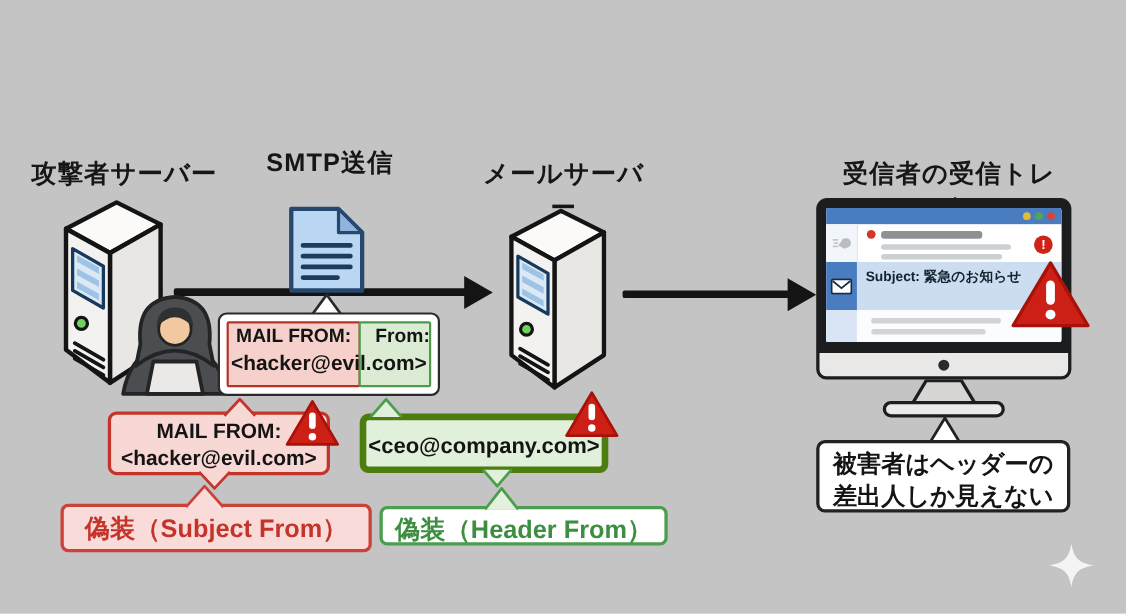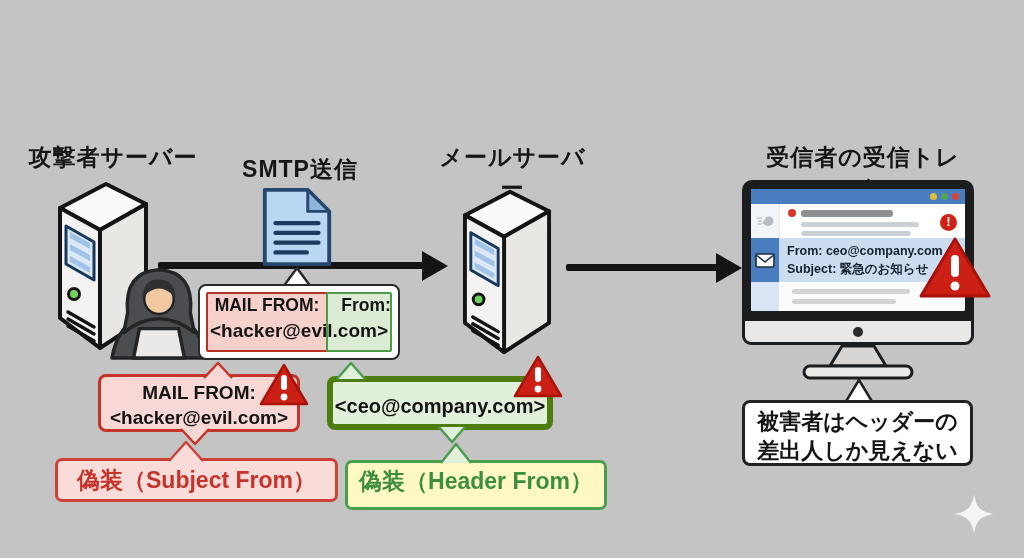--- a/index.html
+++ b/index.html
@@ -37,34 +37,34 @@
   .wb-line1 span:last-child{flex:1;text-align:center;padding-left:12px;}
   .wb-line2{position:absolute;left:0;right:0;top:28px;text-align:center;font-size:19px;}
 
   .red-bubble{left:98px;top:374px;width:202px;height:58px;background:#f8d8d4;border:3px solid #c5342a;text-align:center;padding-top:3px;}
   .red-bubble div{font-weight:bold;font-size:19px;color:#141414;line-height:25px;white-space:nowrap;}
   .green-bubble{left:327px;top:376px;width:226px;height:54px;background:#e1f0da;border:6px solid #4d7c0f;text-align:center;}
   .green-bubble div{font-weight:bold;font-size:20px;color:#141414;line-height:48px;white-space:nowrap;}
 
   .label-box{position:absolute;box-sizing:border-box;border-radius:7px;text-align:center;font-weight:bold;font-size:23px;white-space:nowrap;}
   .red-label{left:55px;top:458px;width:283px;height:44px;background:#f9dcd9;border:3px solid #cc4238;color:#c4342b;line-height:38px;}
-  .green-label{left:345px;top:460px;width:262px;height:50px;background:#fef9c3;border:3px solid #4a9e4d;color:#3e8e41;line-height:36px;}
+  .green-label{left:345px;top:460px;width:262px;height:36px;background:#ffffff;border:3px solid #4a9e4d;color:#3e8e41;line-height:36px;}
 
   .victim-bubble{left:742px;top:400px;width:231px;height:66px;background:#ffffff;border:3px solid #222222;text-align:center;padding-top:4px;}
   .victim-bubble div{font-weight:bold;font-size:22px;color:#141414;line-height:29px;white-space:nowrap;}
 
   .tail{position:absolute;}
 </style>
 </head>
 <body>
 
 <div id="canvas">
 
   <div class="node-title" style="left:28px;top:142px;width:170px;">攻撃者サーバー</div>
-  <div class="node-title" style="left:230px;top:154px;width:140px;">SMTP送信</div>
+  <div class="node-title" style="left:230px;top:132px;width:140px;">SMTP送信</div>
   <div class="node-title" style="left:430px;top:142px;width:165px;font-family:Liberation Mono, monospace;">メールサーバー</div>
   <div class="node-title" style="left:758px;top:142px;width:210px;">受信者の受信トレイ</div>
 
   <div class="arrow-line" style="left:158px;top:262px;width:266px;"></div>
   <div class="arrow-head" style="left:422px;top:251px;"></div>
 
   <div class="arrow-line" style="left:566px;top:264px;width:152px;"></div>
   <div class="arrow-head" style="left:716px;top:253px;"></div>
 
   <svg class="abs" style="left:44px;top:172px;" width="118" height="184" viewBox="0 0 118 184">
@@ -133,21 +133,20 @@
         </div>
       </div>
       <div class="mailrow" style="height:44px;background:#ccdcf1;">
         <div class="row-left" style="background:#4a7cc0;">
           <svg width="20" height="15" viewBox="0 0 20 15">
               <rect x="1" y="1" width="18" height="13" rx="1.5" fill="#ffffff" stroke="#1a2c40" stroke-width="1.6"></rect>
               <path d="M2,2.5 L10,9 L18,2.5" fill="none" stroke="#1a2c40" stroke-width="1.6"></path>
             </svg>
         </div>
         <div style="flex:1;padding:4px 0 0 8px;">
-          <div class="mail-text">From: ceo@company.com</div>
           <div class="mail-text">Subject: 緊急のお知らせ</div>
         </div>
       </div>
       <div class="mailrow" style="height:29px;background:#fafcfe;">
         <div class="row-left" style="background:#d9e5f4;"></div>
         <div style="flex:1;padding:7px 0 0 13px;">
           <div class="bar" style="width:118px;height:5px;background:#d3d3d6;"></div>
           <div class="bar" style="width:104px;height:5px;background:#d3d3d6;margin-top:5px;"></div>
         </div>
       </div>

